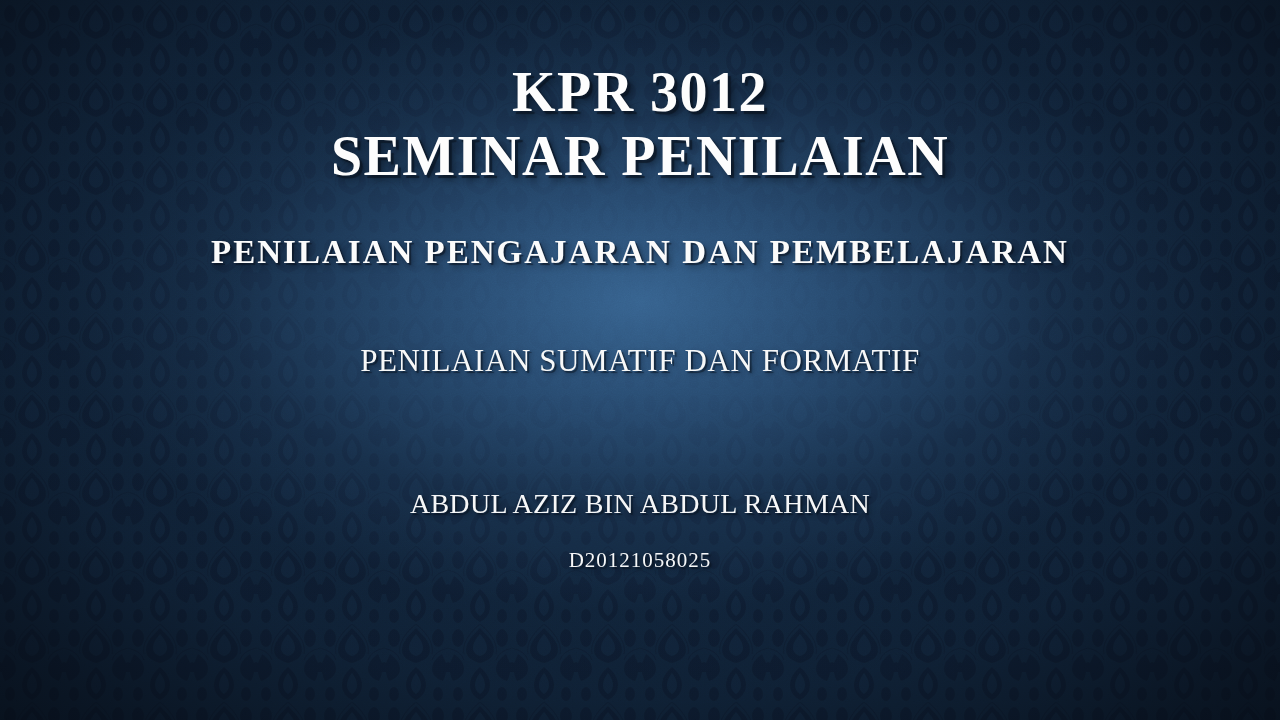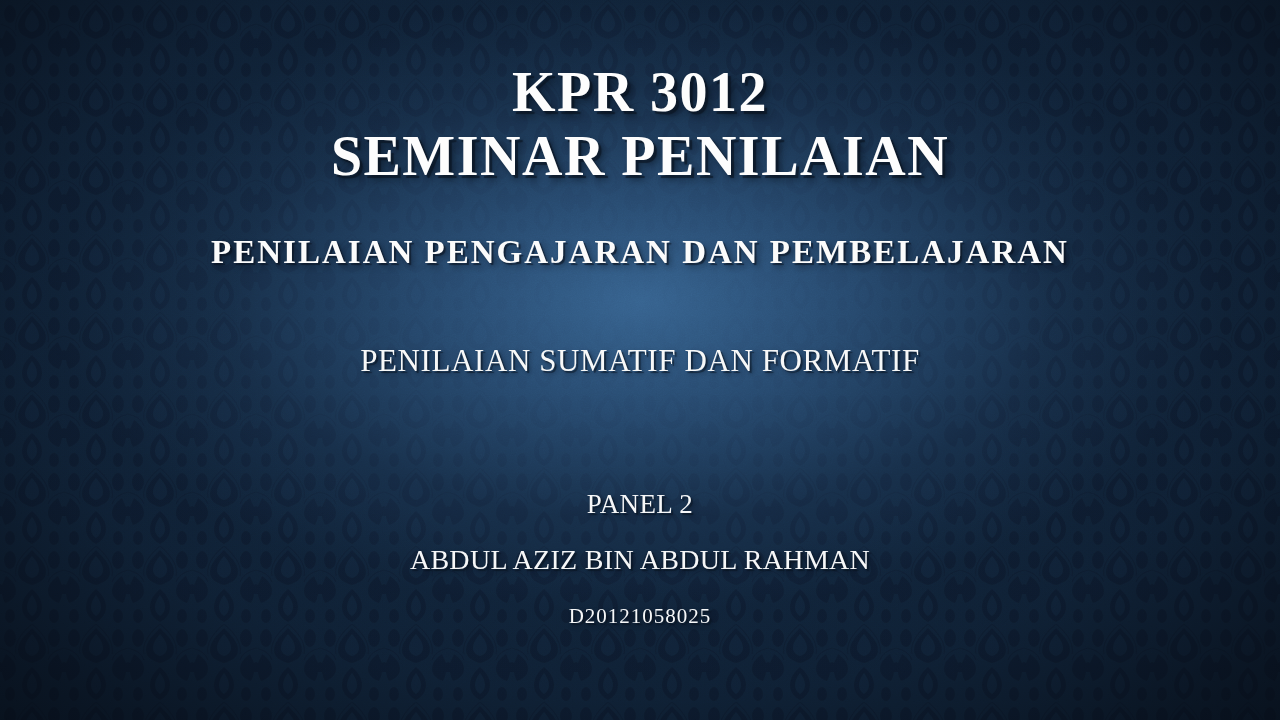--- a/index.html
+++ b/index.html
@@ -194,19 +194,18 @@
     <div class="title-block">
       <div class="title-line">KPR 3012</div>
       <div class="title-line">SEMINAR PENILAIAN</div>
     </div>
 
     <div class="subtitle-main">PENILAIAN PENGAJARAN DAN PEMBELAJARAN</div>
 
     <div class="subtitle-second">PENILAIAN SUMATIF DAN FORMATIF</div>
 
     <div class="credits">
-      <div class="credit-line panel">PANEL 2</div>
       <div class="credit-line name">ABDUL AZIZ BIN ABDUL RAHMAN</div>
       <div class="credit-line id">D20121058025</div>
     </div>
 
   </div>
 </div>
 
 </body></html>

